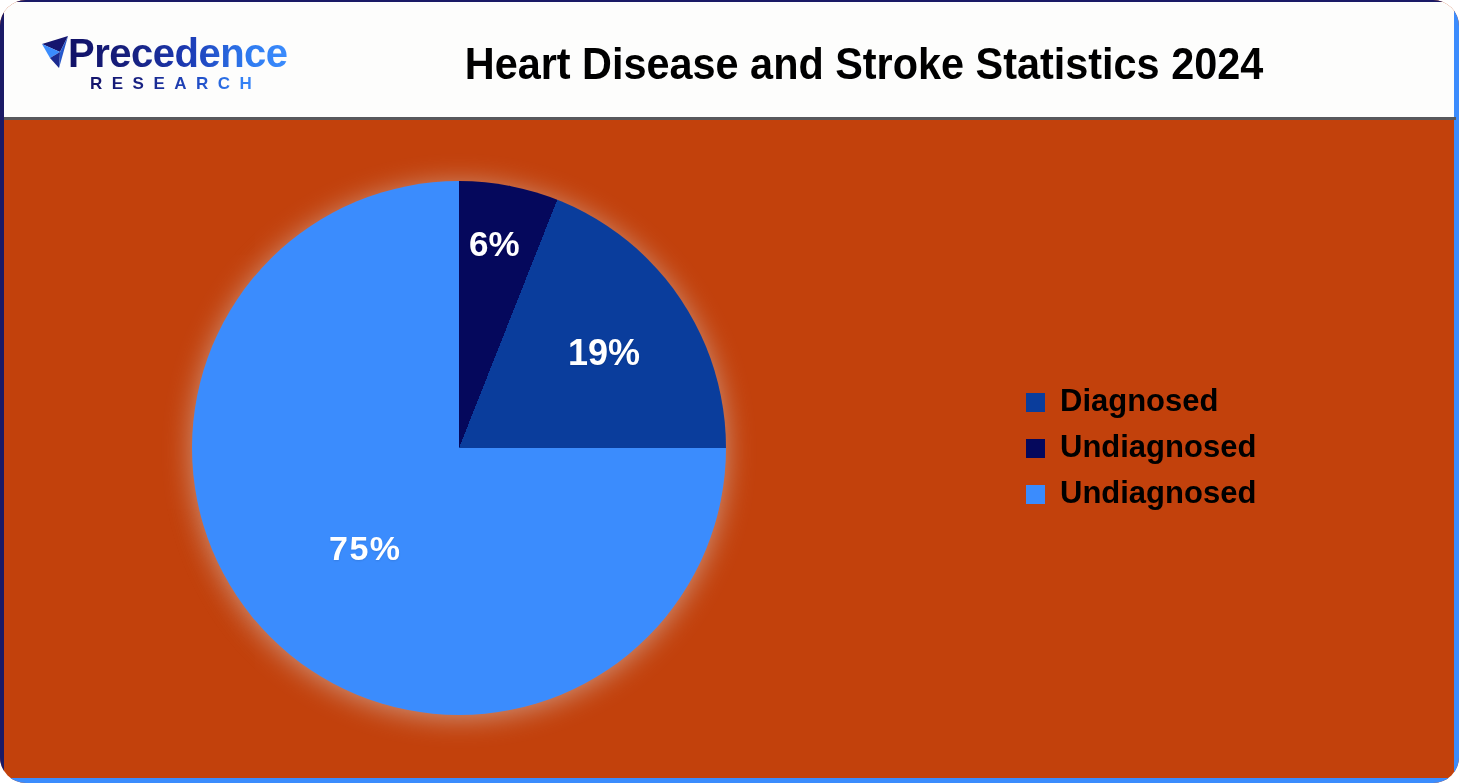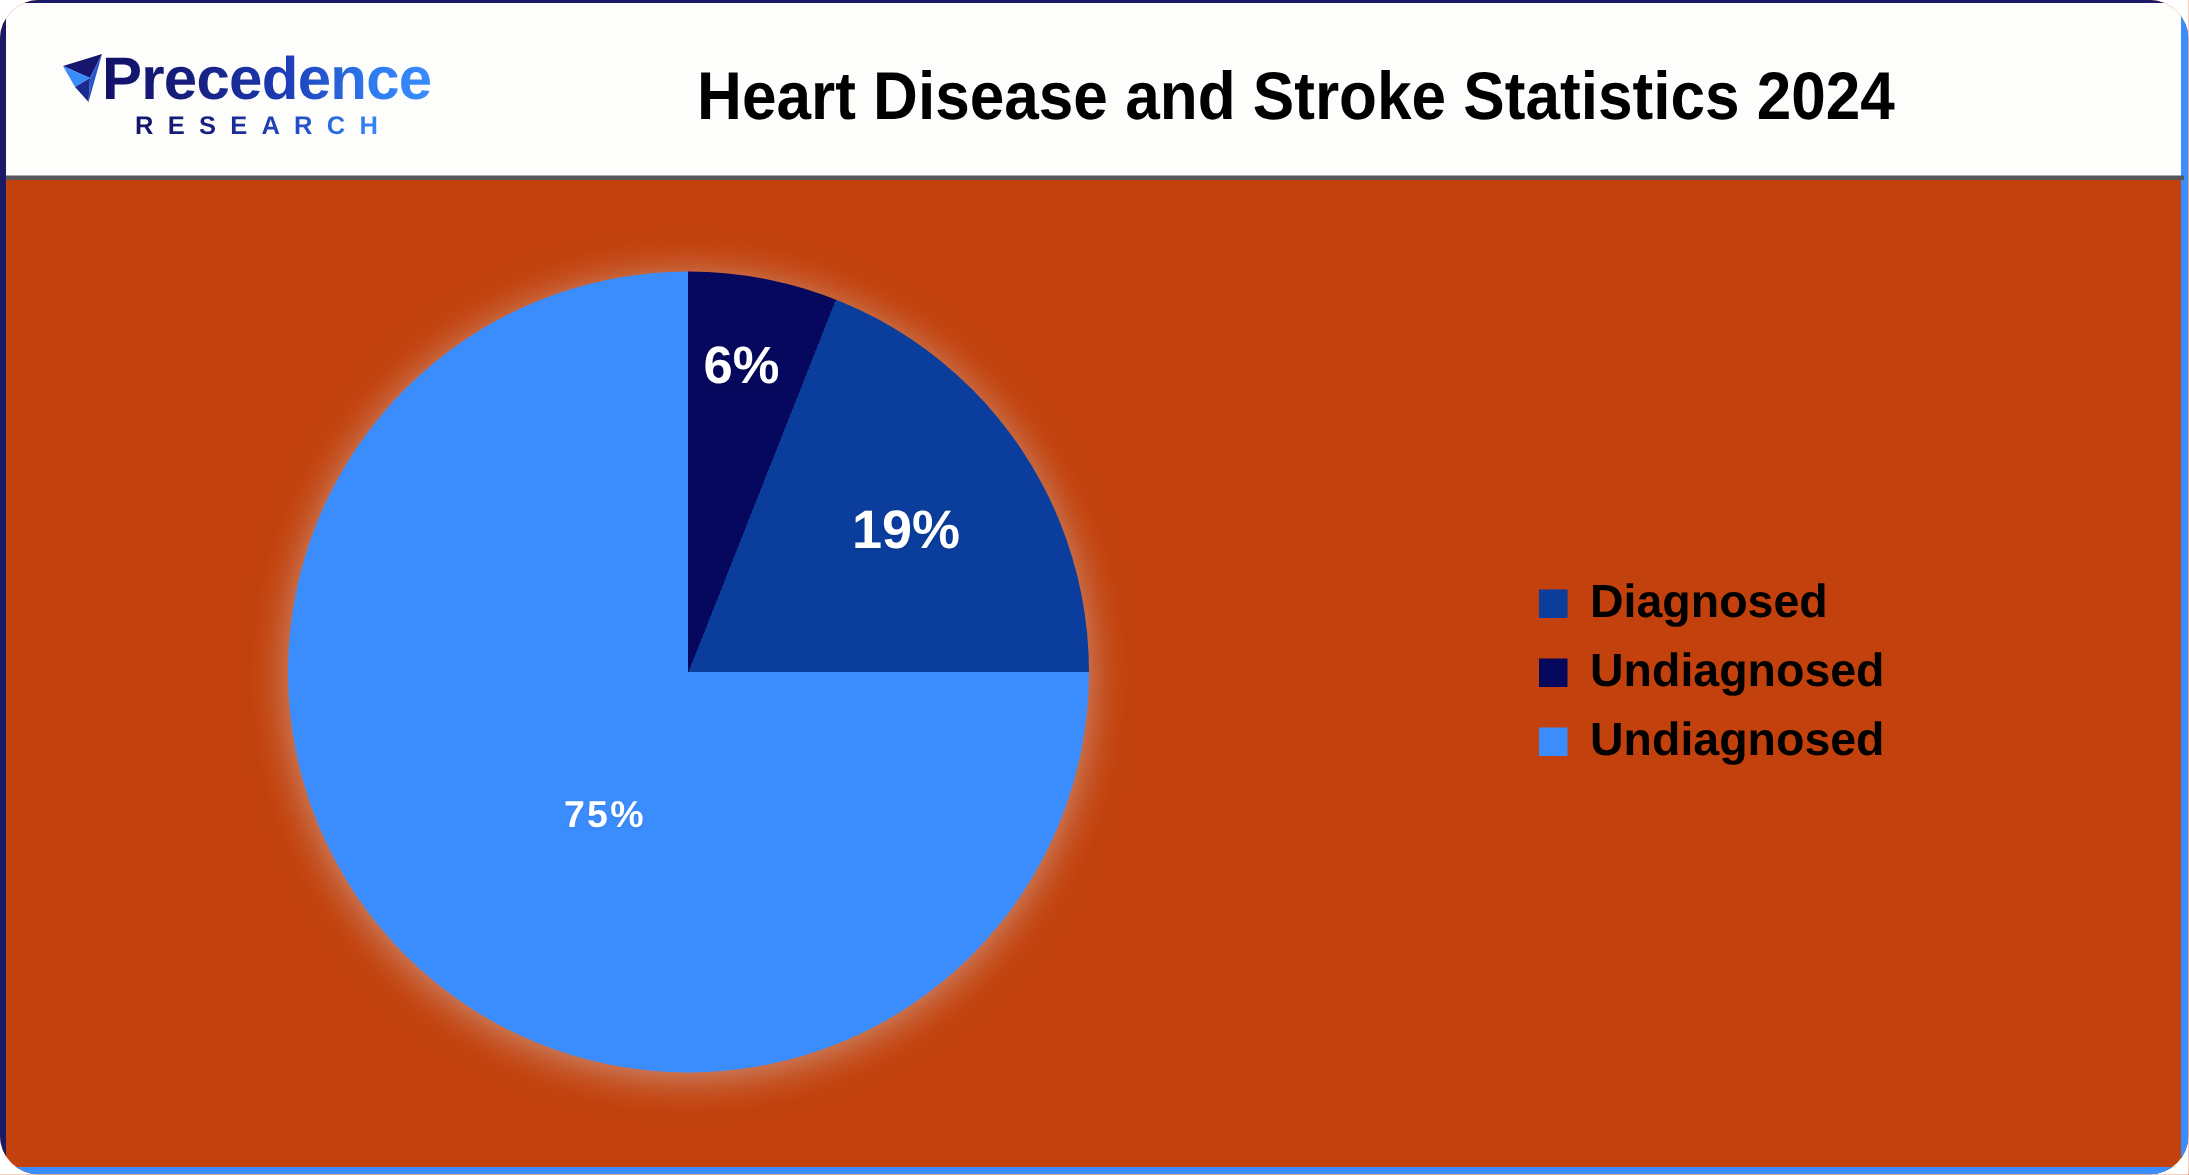--- a/index.html
+++ b/index.html
@@ -174,23 +174,22 @@
     font-size: 35px;
   }
   #label-diagnosed {
     left: 380px;
     top: 155px;
     font-size: 36px;
   }
   #label-prediagnosed {
     left: 141px;
     top: 352px;
-    font-size: 25px;
+    font-size: 34px;
     letter-spacing: 1.5px;
-    margin-left: 47px;
   }
 
   
   #legend {
     position: absolute;
     left: 1022px;
     top: 258px;
     width: 330px;
   }
   .legend-row {

